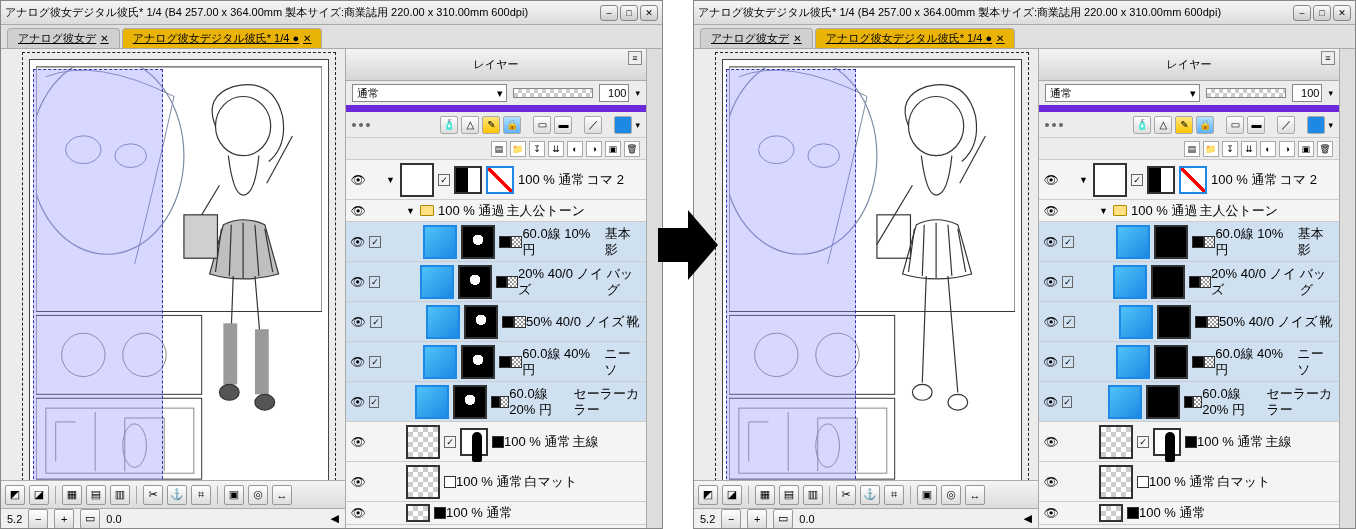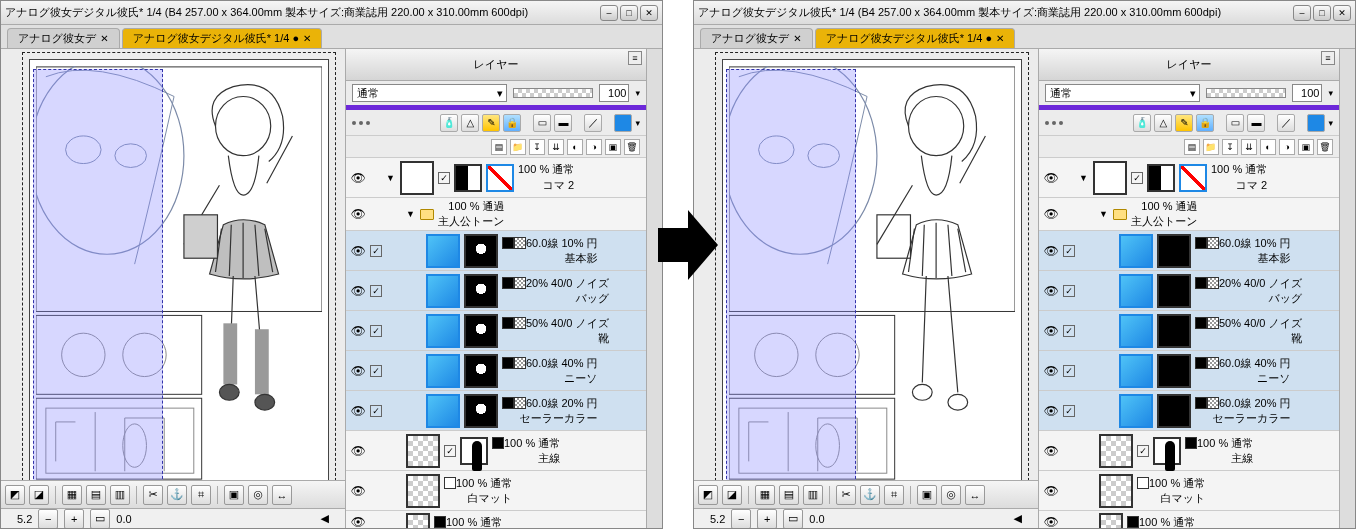--- a/index.html
+++ b/index.html
@@ -11,47 +11,47 @@
 .arrow-big svg { width: 100%; height: 100%; }
 
 .app { width: 663px; height: 529px; background: #e8e8e8; border: 1px solid #888; position: relative; display: flex; flex-direction: column; }
 
 .titlebar { height: 24px; background: linear-gradient(#f5f5f5,#dcdcdc); border-bottom: 1px solid #aaa; display: flex; align-items: center; padding: 0 4px; font-size: 11px; }
 .titlebar .title { flex: 1; white-space: nowrap; overflow: hidden; }
 .win-btns { display: flex; gap: 2px; }
 .win-btn { width: 18px; height: 16px; background: linear-gradient(#fafafa,#ccc); border: 1px solid #888; border-radius: 3px; display: flex; align-items: center; justify-content: center; font-size: 9px; cursor: pointer; }
 
 .tabbar { height: 24px; display: flex; align-items: flex-end; padding-left: 6px; gap: 2px; border-bottom: 1px solid #aaa; background: #e0e0e0; }
-.tab { height: 20px; padding: 2px 10px; font-size: 11px; border: 1px solid #aaa; border-bottom: none; border-radius: 4px 4px 0 0; background: #d0d0d0; display: flex; align-items: center; gap: 4px; }
+.tab { height: 20px; padding: 2px 10px; font-size: 11px; border: 1px solid #aaa; border-bottom: none; border-radius: 4px 4px 0 0; background: #d0d0d0; display: flex; align-items: center; gap: 4px; text-decoration: underline; }
 .tab.active { background: #eab308; }
 .tab .close { font-size: 10px; }
 
 .body-split { flex: 1; display: flex; overflow: hidden; }
 
 .canvas-area { width: 345px; display: flex; flex-direction: column; background: #e8e8e8; border-right: 1px solid #aaa; }
 .canvas-viewport { flex: 1; position: relative; background: #ececec; overflow: hidden; }
 .canvas-page { position: absolute; left: 28px; top: 10px; width: 300px; height: 430px; background: #fff; border: 1px solid #444; }
 .canvas-page::before { content:""; position:absolute; inset:-8px; border:1px dashed #222; pointer-events:none; }
 .sel-overlay { position: absolute; left: 32px; top: 20px; width: 130px; height: 420px; background: rgba(140,140,255,0.35); border: 1px dashed #33a; }
 .manga { position: absolute; inset: 6px; }
 .manga svg { width: 100%; height: 100%; }
 
 .canvas-toolbar { height: 28px; background: linear-gradient(#f5f5f5,#dcdcdc); border-top: 1px solid #aaa; display: flex; align-items: center; padding: 0 4px; gap: 4px; }
 .tbtn { width: 20px; height: 20px; border: 1px solid #999; background: linear-gradient(#fff,#ddd); border-radius: 2px; cursor: pointer; display:flex; align-items:center; justify-content:center; font-size:11px;}
 .divider { width: 1px; height: 18px; background: #aaa; margin: 0 2px; }
 
-.zoombar { height: 20px; background: #f0f0f0; border-top: 1px solid #aaa; display: flex; align-items: center; padding: 0 16px; gap: 6px; font-size: 11px; }
+.zoombar { height: 20px; background: #f0f0f0; border-top: 1px solid #aaa; display: flex; align-items: center; padding: 0 6px; gap: 6px; font-size: 11px; }
 .zoombar .spacer { flex: 1; }
 
 .side { flex: 1; display: flex; flex-direction: column; background: #e8e8e8; }
 
 .panel-title { height: 32px; background: linear-gradient(#f5f5f5,#d5d5d5); border-bottom: 1px solid #aaa; font-size: 11px; display: flex; align-items: center; justify-content: center; position: relative; }
 .panel-title .menu { position:absolute; right:4px; top:2px; width:14px; height:14px; border:1px solid #888; background:#eee; font-size:9px; display:flex; align-items:center; justify-content:center;}
 
-.blend-row { height: 24px; display: flex; align-items: center; padding: 12px 6px; gap: 6px; border-bottom: 5px solid #6d28d9; background:#ececec;}
+.blend-row { height: 24px; display: flex; align-items: center; padding: 12px 6px; gap: 6px; border-bottom: 7px solid #6d28d9; background:#ececec;}
 .blend-select { flex: 1; height: 18px; border: 1px solid #888; background: #fff; font-size: 11px; padding: 0 4px; display:flex; align-items:center; justify-content:space-between;}
 .opacity-slider { width: 80px; height: 10px; background: repeating-conic-gradient(#ccc 0 25%, #fff 0 50%) 0 0/8px 8px; border:1px solid #888;}
 .opacity-val { width: 30px; height: 18px; border: 1px solid #888; background: #fff; font-size: 11px; text-align: right; padding-right: 2px; line-height:16px;}
 
 .tool-row { height: 26px; display: flex; align-items: center; padding: 0 6px; gap: 3px; border-bottom: 1px solid #ccc; background:#ececec;}
 .dot { width:4px; height:4px; background:#666; border-radius:50%;}
 .tool-ic { width:18px; height:18px; border:1px solid #aaa; background:linear-gradient(#fff,#ddd); border-radius:2px; display:flex; align-items:center; justify-content:center; font-size:10px;}
 .tool-ic.pen { background: linear-gradient(#ffe680,#ffc400); }
 .tool-ic.lock { background: linear-gradient(#b0e0ff,#60b0ff); }
 
@@ -68,21 +68,21 @@
 .tri { width:10px; font-size:9px;}
 .thumb { width: 34px; height: 34px; border: 2px solid #333; background:#fff; position:relative; flex-shrink:0;}
 .thumb.half::before { content:""; position:absolute; left:0; top:0; bottom:0; width:50%; background:#000;}
 .thumb.cross::after { content:""; position:absolute; inset:0; background: linear-gradient(45deg, transparent 45%, red 45%, red 55%, transparent 55%);}
 .thumb.checker { background: repeating-conic-gradient(#ccc 0 25%, #fff 0 50%) 0 0/10px 10px; }
 .thumb.mask { background:#000; }
 .thumb.mask.detail::after { content:""; position:absolute; inset:4px; background: radial-gradient(circle at 50% 40%, #fff 0 30%, transparent 31%);}
 .thumb.clr { border-color:#1e88e5; background: linear-gradient(135deg,#4fc3f7,#1e88e5);}
 .thumb.sil { background:#fff;}
 .thumb.sil::after { content:""; position:absolute; left:10px; top:2px; width:10px; height:30px; background:#000; border-radius:5px 5px 2px 2px;}
-.lmeta { display: flex; flex-direction: column; font-size: 11px; line-height: 1.2; gap:2px;align-items:flex-end;}
+.lmeta { display: flex; flex-direction: row; font-size: 13px; line-height: 1.2; gap:2px;align-items:flex-end;}
 .lmeta .top { display:flex; align-items:center; gap:0;}
 .sq { width:12px; height:12px; border:1px solid #333; display:inline-block;}
 .sq.blk { background:#000;}
 .sq.tone { background: repeating-conic-gradient(#999 0 25%, #fff 0 50%) 0 0/4px 4px; }
 .check { width:12px; height:12px; border:1px solid #666; display:inline-flex; align-items:center; justify-content:center; font-size:9px;}
 .folder-ic { width:14px; height:11px; background:#ffe082; border:1px solid #b08800; border-radius:1px;}
 
 .scrollbar-v { width:16px; background:#ddd; border-left:1px solid #aaa;}
 </style>
 </head>

